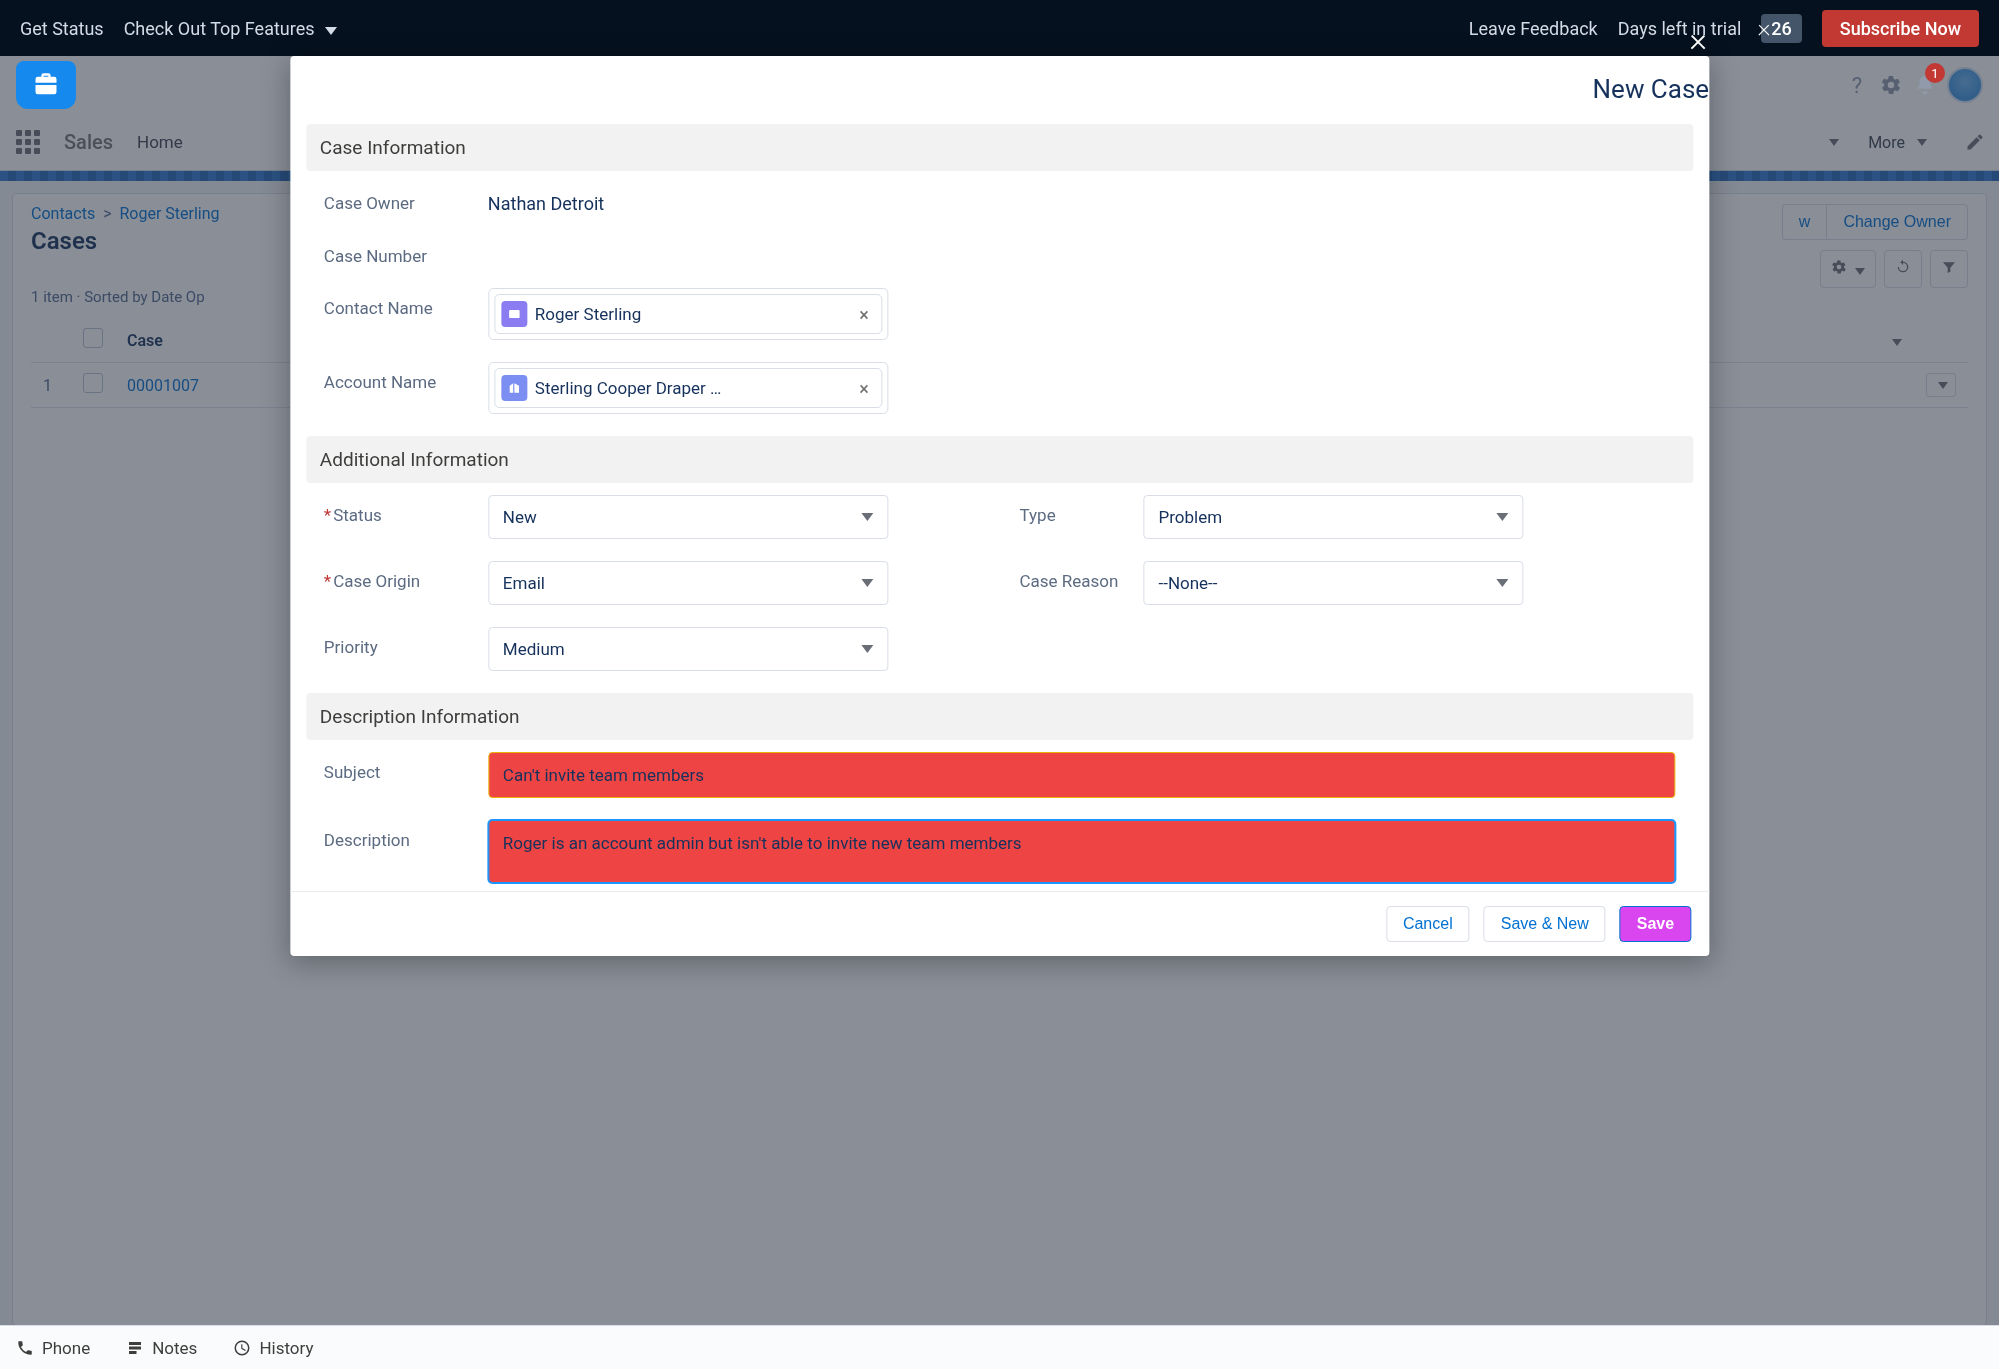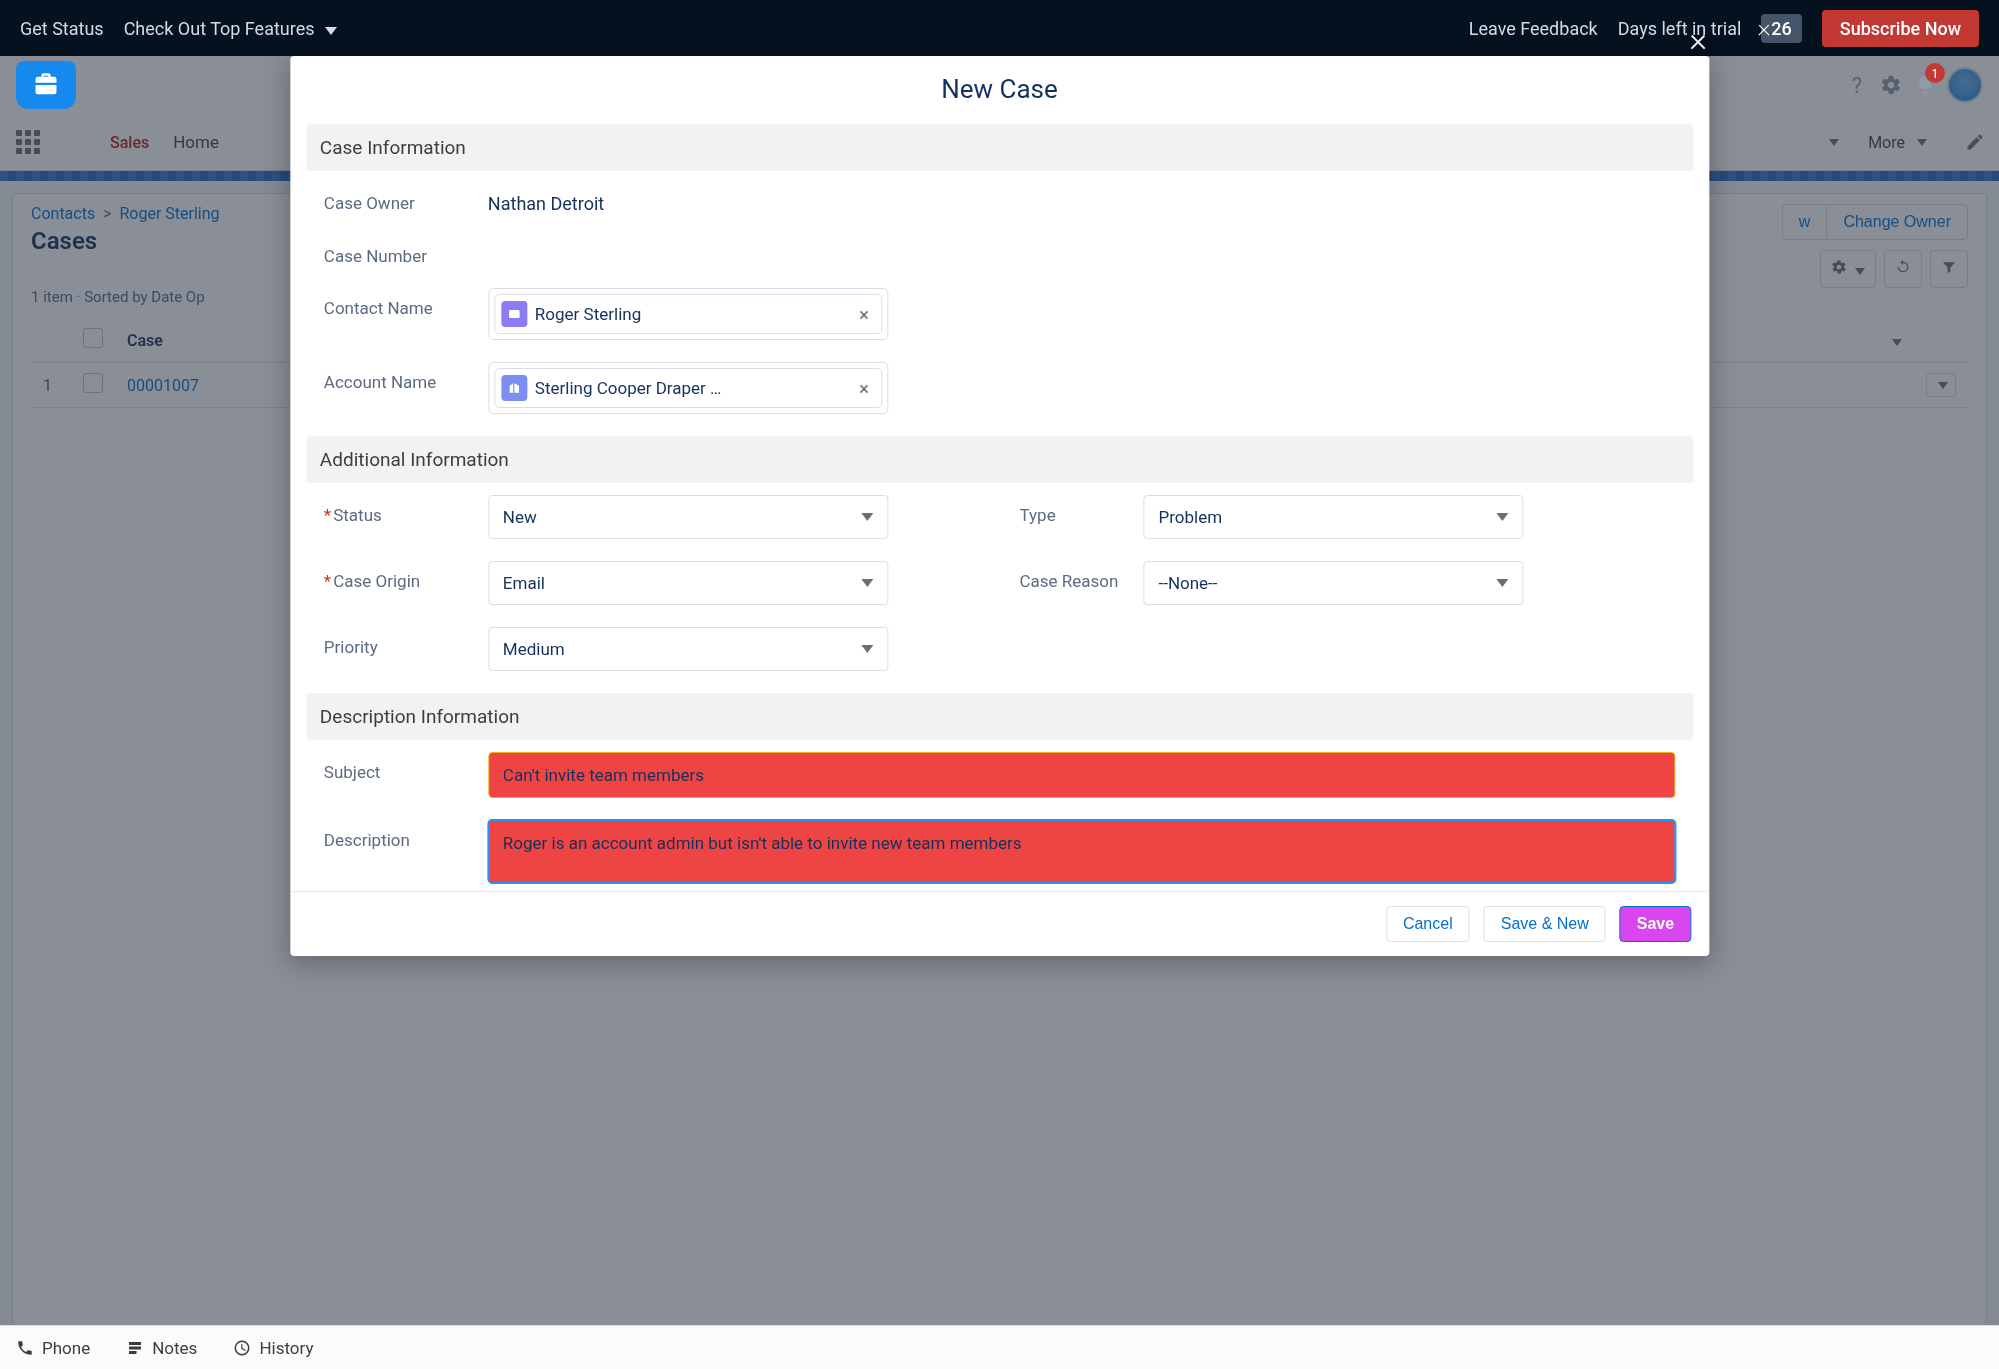--- a/index.html
+++ b/index.html
@@ -106,21 +106,21 @@
     gap: 24px;
   }
   .waffle {
     display: grid;
     grid-template-columns: repeat(3, 6px);
     grid-template-rows: repeat(3, 6px);
     gap: 3px;
     cursor: pointer;
   }
   .waffle span { background: #6a6f77; border-radius: 1px; }
-  .app-name { font-size: 16px; font-weight: 500; color: #b91c1c; margin-left: 46px; }
+  .app-name { font-size: 20px; font-weight: 500; color: #737373; }
   .nav-item { color: #3e4653; font-size: 17px; cursor: pointer; }
   .header-row2 .spacer { flex: 1; }
   .nav-caret {
     width: 0; height: 0;
     border-left: 5px solid transparent;
     border-right: 5px solid transparent;
     border-top: 7px solid #6a6f77;
     display: inline-block;
     margin-left: 4px;
   }
@@ -230,21 +230,21 @@
     position: absolute;
     top: -34px; right: 2px;
     color: #fff;
     font-size: 34px;
     font-weight: 300;
     cursor: pointer;
     line-height: 1;
   }
   .modal-title {
     font-size: 26px;
-    text-align: center;
+    text-align: right;
     padding: 18px 0 20px 0;
     color: #16325c;
   }
   .modal-body {
     overflow-y: auto;
     padding: 0 16px;
     flex: 1;
   }
   .section-header {
     background: #f3f2f2;

